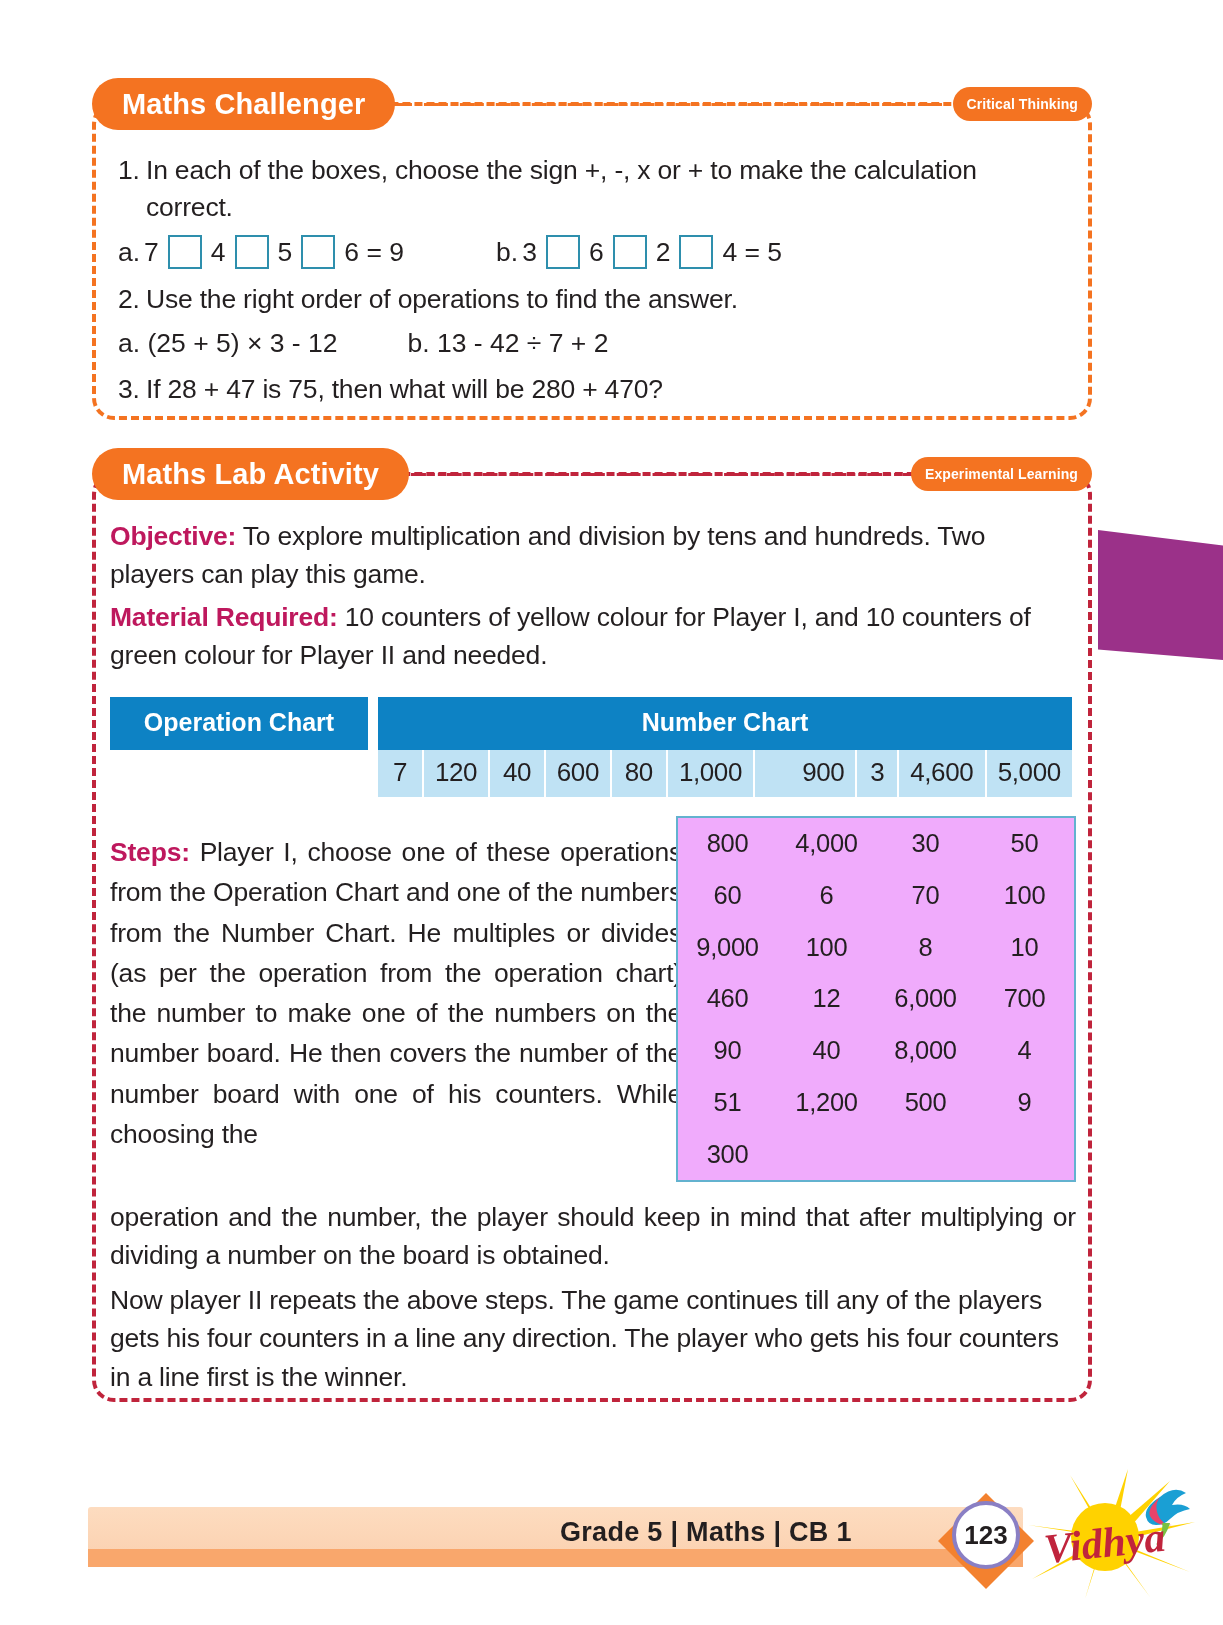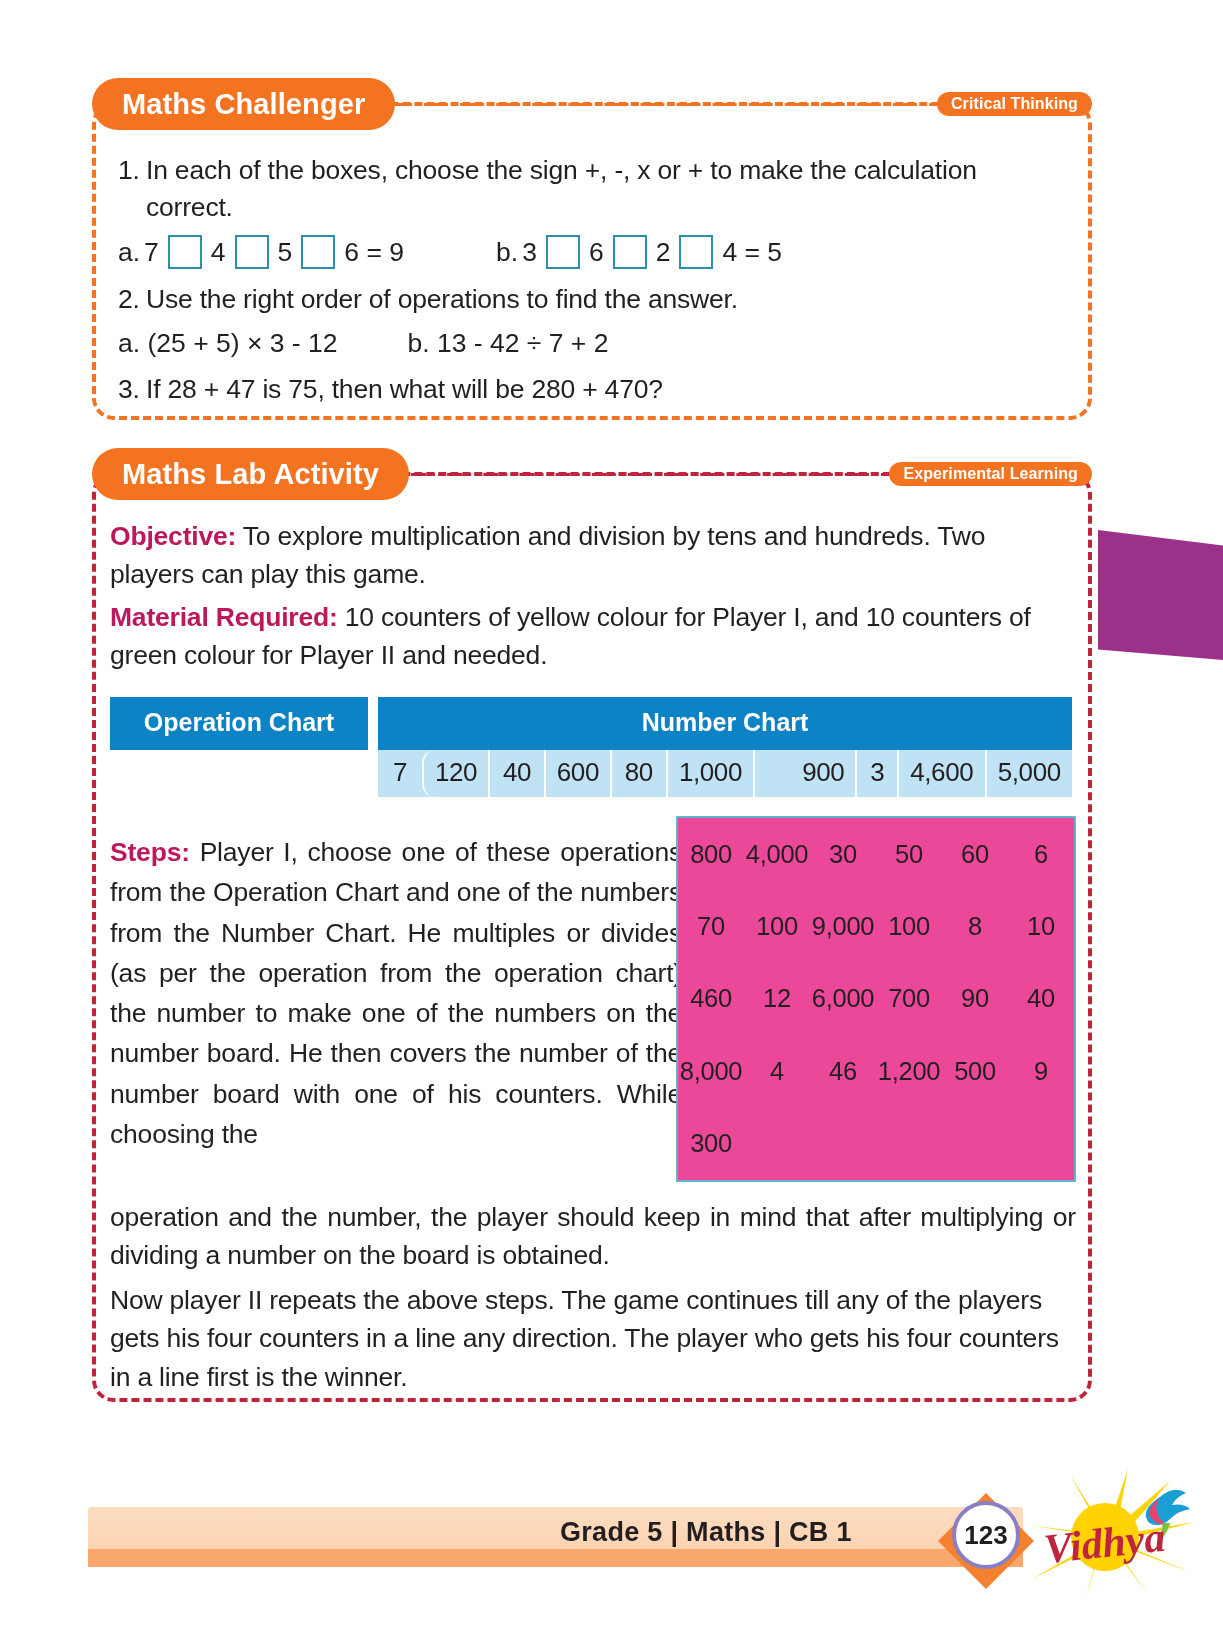--- a/index.html
+++ b/index.html
@@ -40,22 +40,22 @@
     font-weight: bold;
     display: flex; align-items: center; justify-content: center;
     white-space: nowrap;
     letter-spacing: .1px;
   }
   .pill-title {
     height: 52px; padding: 0 30px;
     font-size: 29px;
   }
   .pill-tag {
-    height: 24px; padding: 0 14px;
-    font-size: 16px;
+    height: 34px; padding: 0 14px;
+    font-size: 14px;
     border-radius: 17px;
   }
   .dash-connector { flex: 1; height: 0; margin: 0 2px; }
   .dash-orange { border-top: 3px dashed #f47321; }
   .dash-crimson { border-top: 3px dashed #c0243c; }
 
   
   .body-txt {
     font-size: 26.5px;
     color: #231f20;
@@ -104,23 +104,23 @@
     font-size: 26px; color: #231f20;
     padding: 7px 0 9px;
     letter-spacing: -0.4px;
   }
   .chart-cells .cell:first-child { border-left: none; }
 
   
   .num-board {
     position: absolute;
     border: 2px solid #63b2cf;
-    background: #ec4899;
+    background: #f0abfc;
     display: grid;
-    grid-template-columns: repeat(6, 1fr);
+    grid-template-columns: repeat(4, 1fr);
     align-items: center;
   }
   .num-board .nb {
     text-align: center;
     font-size: 25.5px;
     color: #231f20;
     letter-spacing: -0.3px;
   }
 
   .steps-para {
@@ -255,21 +255,21 @@
 
     <div class="charts" style="margin:22px 16px 0 14px;">
       <div class="chart-block" style="width:258px;">
         <div class="chart-head">Operation Chart</div>
       </div>
 
       <div class="chart-block" style="flex:1;">
         <div class="chart-head">Number Chart</div>
         <div class="chart-cells">
           <div class="cell" style="flex:.72;">7</div>
-          <div class="cell" style="flex:1.05;border-radius:13px;">120</div>
+          <div class="cell" style="flex:1.05;">120</div>
           <div class="cell" style="flex:.88;">40</div>
           <div class="cell" style="flex:1.05;">600</div>
           <div class="cell" style="flex:.88;">80</div>
           <div class="cell" style="flex:1.4;">1,000</div>
           <div class="cell" style="flex:1.05;padding-left:36px;">900</div>
           <div class="cell" style="flex:.65;">3</div>
           <div class="cell" style="flex:1.4;">4,600</div>
           <div class="cell" style="flex:1.4;">5,000</div>
         </div>
       </div>
@@ -297,21 +297,21 @@
       <div class="nb">460</div>
       <div class="nb">12</div>
       <div class="nb">6,000</div>
 
       <div class="nb">700</div>
       <div class="nb">90</div>
       <div class="nb">40</div>
       <div class="nb">8,000</div>
       <div class="nb">4</div>
 
-      <div class="nb">46</div>
+      <div class="nb">51</div>
       <div class="nb">1,200</div>
       <div class="nb">500</div>
       <div class="nb">9</div>
       <div class="nb">300</div>
     </div>
 
     <div class="tail-para" style="left:14px; top:722px; width:966px; text-align:justify;">operation and the number, the player should keep in mind that after multiplying or dividing a number on the board is obtained.</div>
     <div class="tail-para" style="left:14px; top:805px; width:966px;">Now player II repeats the above steps. The game continues till any of the players gets his four counters in a line any direction. The player who gets his four counters in a line first is the winner.</div>
   </div>
 

